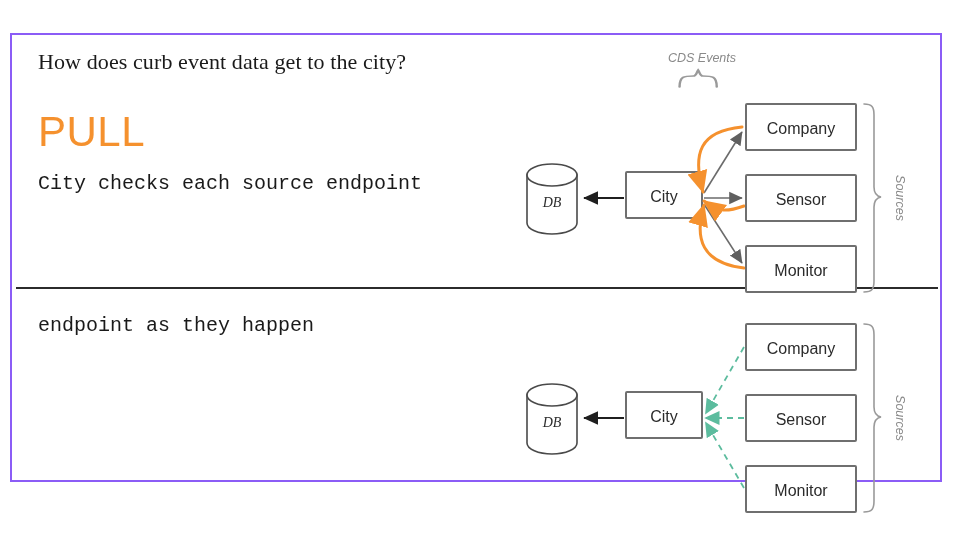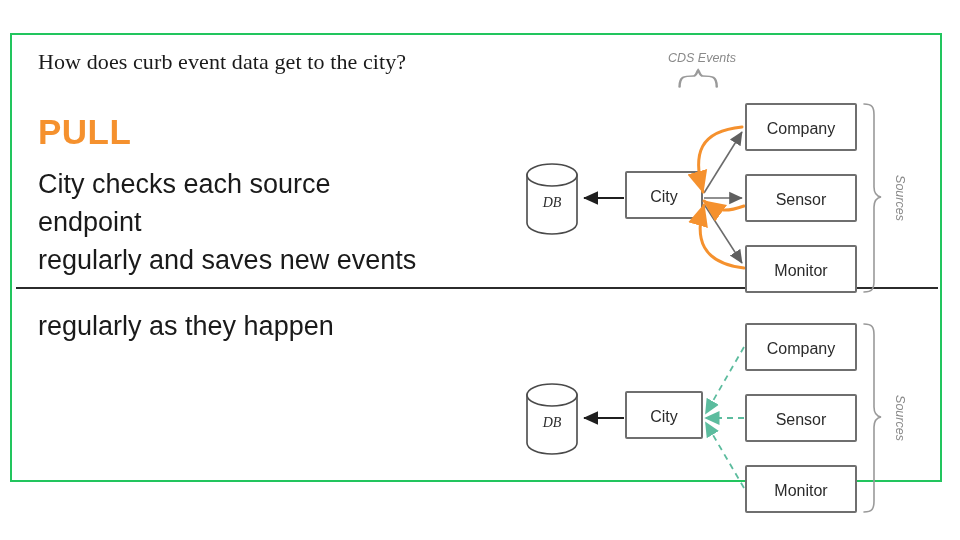--- a/index.html
+++ b/index.html
@@ -13,21 +13,21 @@
     overflow: hidden;
     font-family: "Liberation Serif", "DejaVu Serif", serif;
   }
 
   #slide {
     position: absolute;
     left: 10px;
     top: 33px;
     width: 932px;
     height: 449px;
-    border: 2px solid #22c55e;
+    border: 2px solid #8b5cf6;
     box-sizing: border-box;
     background: #ffffff;
   }
 
   .question {
     position: absolute;
     left: 26px;
     top: 14px;
     font-size: 22px;
     color: #1a1a1a;
@@ -49,32 +49,32 @@
   .text-col {
     position: absolute;
     left: 26px;
     width: 430px;
   }
   .text-col.pull { top: 78px; }
   .text-col.push { top: 272px; }
 
   .mode-heading {
     font-family: "Liberation Sans", "DejaVu Sans", sans-serif;
-    font-weight: bold;
-    font-size: 35px;
+    font-weight: normal;
+    font-size: 42px;
     line-height: 38px;
     letter-spacing: .5px;
     margin: 0 0 14px 0;
   }
   .mode-heading.pull  { color: #F5912E; }
   .mode-heading.push  { color: #5CBC9E; }
 
   .mode-desc {
-    font-family: Liberation Sans, sans-serif;
-    font-size: 27px;
+    font-family: Liberation Mono, monospace;
+    font-size: 20px;
     line-height: 38px;
     color: #1a1a1a;
     margin: 0;
     max-width: 400px;
   }
 
   
   .diagram {
     position: absolute;
     left: 480px;
@@ -151,27 +151,26 @@
 <div id="slide">
 
   <div class="question">How does curb event data get to the city?</div>
 
   <div class="divider"></div>
 
   <div class="text-col pull">
     <div class="mode-heading pull">PULL</div>
     <div class="mode-desc">
       <div>City checks each source endpoint</div>
-      <div>regularly and saves new events</div>
     </div>
   </div>
 
   <div class="text-col push">
     <div class="mode-desc">
-      <div>regularly as they happen</div>
+      <div>endpoint as they happen</div>
     </div>
   </div>
 
   <div class="diagram pull">
     <svg width="450" height="252" viewBox="0 0 450 252">
       <defs>
         <marker id="arrowGrayA" markerWidth="9" markerHeight="9" refX="8" refY="4.5" orient="auto">
           <path d="M0,0.6 L8.5,4.5 L0,8.4 z" fill="#5f5f5f"></path>
         </marker>
         <marker id="arrowDark" markerWidth="9" markerHeight="9" refX="8" refY="4.5" orient="auto">

